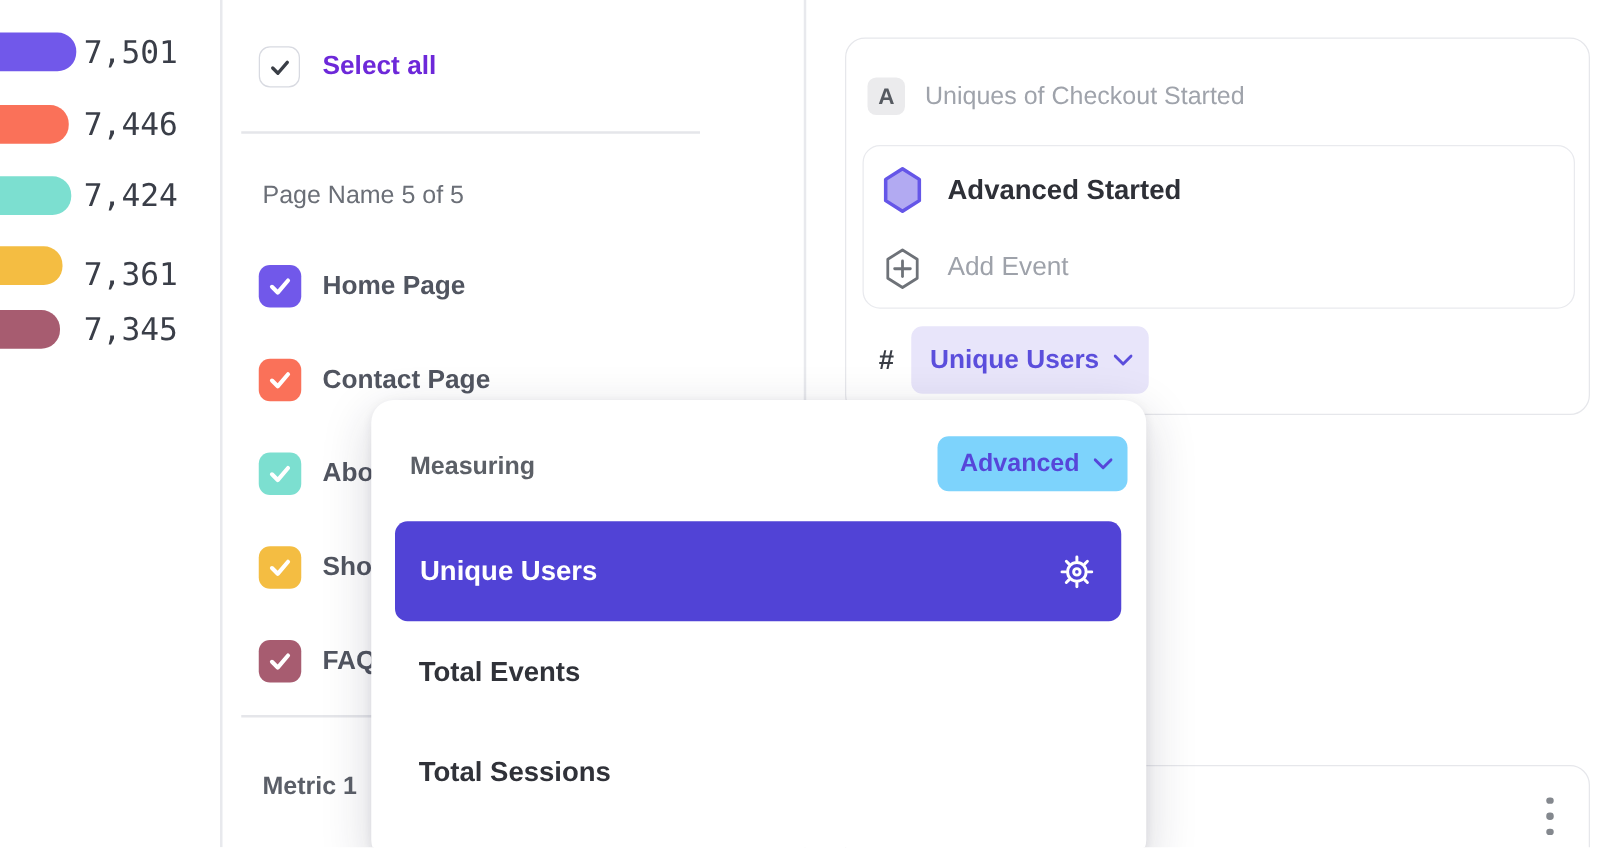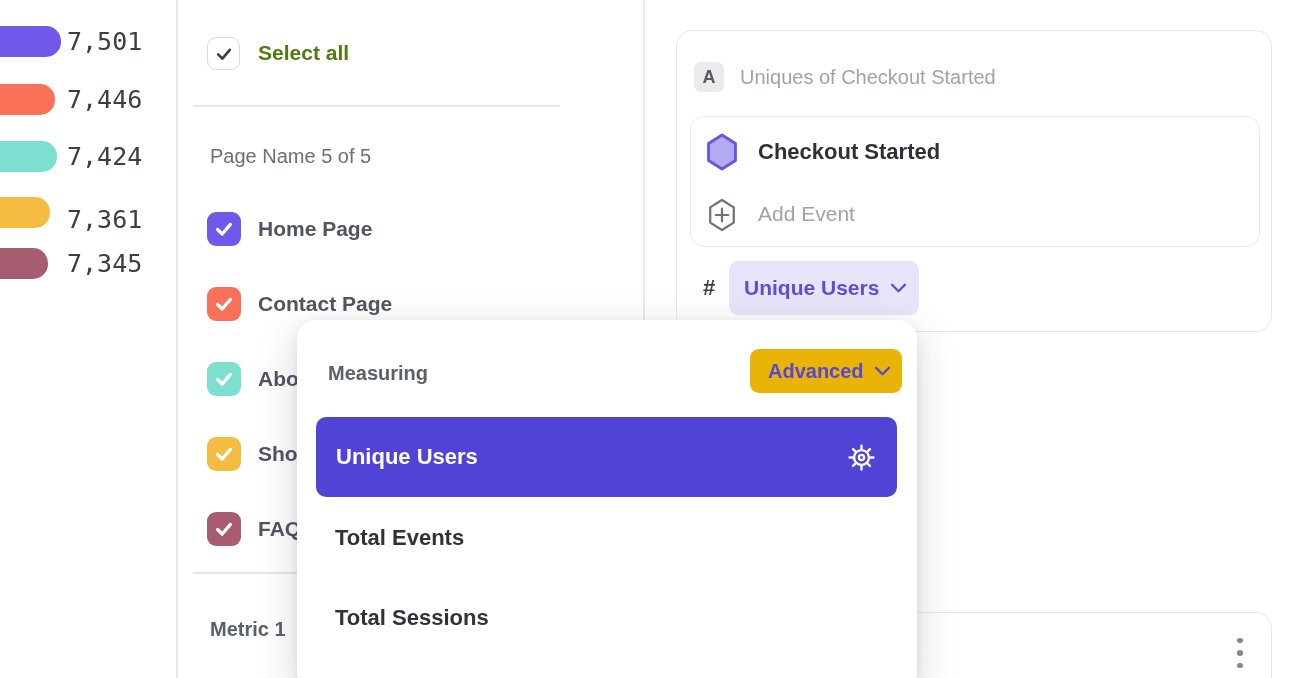--- a/index.html
+++ b/index.html
@@ -43,21 +43,21 @@
                 background:#e8e5fa;display:flex;align-items:center;gap:12px;padding-left:15px;
                 box-sizing:border-box;}
   .measure-pill span{font-size:21px;font-weight:600;color:#5b4edc;}
 
   
   .popup{position:absolute;background:#fff;border-radius:18px;
          box-shadow:0 12px 40px rgba(35,35,60,.18),0 2px 8px rgba(35,35,60,.08);}
   .measuring-title{position:absolute;left:31px;top:40px;height:26px;line-height:26px;
                    font-size:20px;font-weight:600;color:#5c6067;text-align:right;}
   .advanced-pill{position:absolute;left:453px;top:29px;width:152px;height:44px;border-radius:9px;
-                 background:#eab308;display:flex;align-items:center;gap:11px;padding-left:18px;
+                 background:#7dd3fc;display:flex;align-items:center;gap:11px;padding-left:18px;
                  box-sizing:border-box;}
   .advanced-pill span{font-size:20px;font-weight:700;color:#5646d9;}
   .sel-row{position:absolute;left:19px;top:97px;width:581px;height:80px;border-radius:10px;
            background:#5143d6;display:flex;align-items:center;justify-content:space-between;
            padding:0 22px 0 20px;box-sizing:border-box;}
   .sel-row span{font-size:22px;font-weight:700;color:#ffffff;}
   .menu-item{position:absolute;left:38px;height:30px;line-height:30px;
              font-size:22px;font-weight:600;color:#303239;}
 
   
@@ -96,21 +96,21 @@
   <div class="bar-val" style="top:248px;">7,345</div>
 
   <div class="vdiv" style="left:176px;"></div>
   <div class="vdiv" style="left:643px;"></div>
 
   <div class="cb plain" style="top:37px;">
     <svg width="20" height="20" viewBox="0 0 24 24">
       <polyline points="5,12.5 10,17.5 19,7" fill="none" stroke="#3a3e46" stroke-width="3.2" stroke-linecap="round" stroke-linejoin="round"></polyline>
     </svg>
   </div>
-  <div class="cb-label" style="top:36px;font-weight:700;color:#4d7c0f;">Select all</div>
+  <div class="cb-label" style="top:36px;font-weight:700;color:#6d28d9;">Select all</div>
 
   <div class="hdiv" style="left:193px;top:105px;width:367px;"></div>
 
   <div class="group-label" style="top:145px;">Page Name 5 of 5</div>
 
   <div class="cb" style="top: 212px; background-color: rgb(113, 88, 234);">
     <svg width="22" height="22" viewBox="0 0 24 24">
         <polyline points="5,12.5 10,17.5 19,7" fill="none" stroke="#fff" stroke-width="3.6" stroke-linecap="round" stroke-linejoin="round"></polyline>
       </svg>
   </div>
@@ -148,21 +148,21 @@
   <div class="group-label" style="top:618px;font-weight:600;color:#5b5f68;">Metric 1</div>
 
   <div class="card" style="left:676px;top:30px;width:594px;height:300px;"></div>
   <div class="badge-a">A</div>
   <div class="ph-text">Uniques of Checkout Started</div>
 
   <div class="inner-card"></div>
   <svg class="abs" style="left:705px;top:133px;" width="34" height="38" viewBox="0 0 24 26">
     <polygon points="12,1 21.5,7 21.5,19 12,25 2.5,19 2.5,7" fill="#b2aaf2" stroke="#6556e8" stroke-width="2" stroke-linejoin="round"></polygon>
   </svg>
-  <div class="event-label">Checkout Started</div>
+  <div class="event-label">Advanced Started</div>
 
   <svg class="abs" style="left:706px;top:198px;" width="32" height="34" viewBox="0 0 24 26">
     <polygon points="12,1.5 21,7.2 21,18.8 12,24.5 3,18.8 3,7.2" fill="none" stroke="#6e7278" stroke-width="1.7" stroke-linejoin="round"></polygon>
     <line x1="12" y1="8.2" x2="12" y2="17.8" stroke="#6e7278" stroke-width="1.7" stroke-linecap="round"></line>
     <line x1="7.2" y1="13" x2="16.8" y2="13" stroke="#6e7278" stroke-width="1.7" stroke-linecap="round"></line>
   </svg>
   <div class="addevent-label">Add Event</div>
 
   <div class="hash">#</div>
   <div class="measure-pill">

